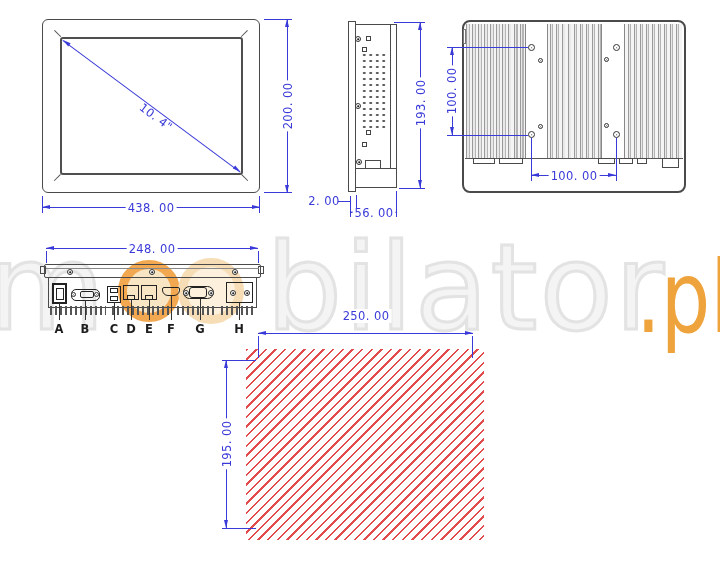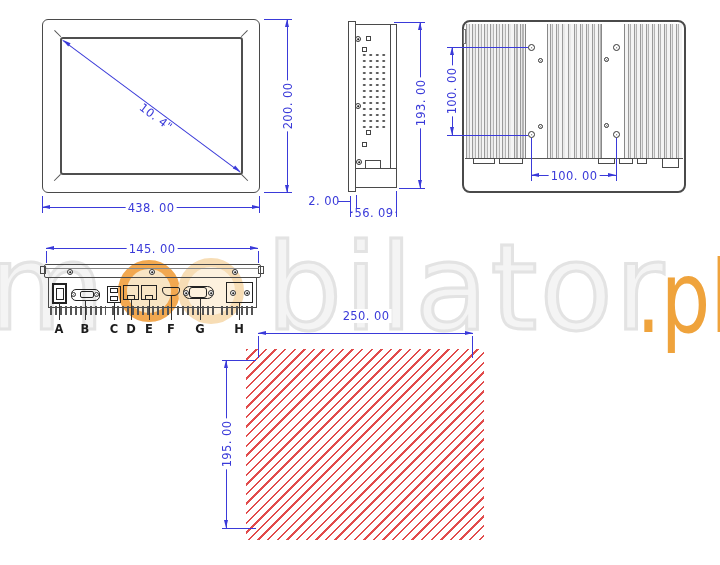--- a/index.html
+++ b/index.html
@@ -114,21 +114,21 @@
   <div class="screw" style="left:356px;top:159px;width:6px;height:6px;"></div>
 
   <div class="ext" style="left:394px;top:22px;width:31px;height:1px;"></div>
   <div class="ext" style="left:399px;top:188px;width:26px;height:1px;"></div>
   <div class="dimv" style="left:420px;top:22px;height:166px;"></div>
   <div class="lbl rot" style="left:421px;top:103px;">193. 00</div>
 
   <div class="ext" style="left:350px;top:196px;width:1px;height:21px;"></div>
   <div class="ext" style="left:396px;top:191px;width:1px;height:26px;"></div>
   <div class="dimh" style="left:350px;top:212px;width:47px;"></div>
-  <div class="lbl" style="left:374px;top:213px;">56. 09</div>
+  <div class="lbl" style="left:374px;top:213px;">56. 00</div>
 
   <div class="ext" style="left:356px;top:195px;width:1px;height:13px;"></div>
   <div class="ext" style="left:338px;top:201px;width:12px;height:1px;"></div>
   <div class="lbl nobg" style="left:324px;top:201px;">2. 00</div>
 </div>
 
 <div class="view">
   <div class="box" style="left:462px;top:20px;width:224px;height:173px;border-width:2px;border-radius:8px;"></div>
   <div class="fins" style="left:466px;top:24px;width:216px;height:134px;"></div>
   <div class="abs" style="left:525px;top:24px;width:21px;height:134px;background:#fff;border-left:1px solid #888;border-right:1px solid #888;"></div>
@@ -160,21 +160,21 @@
   <div class="ext" style="left:531px;top:138px;width:1px;height:43px;"></div>
   <div class="ext" style="left:616px;top:138px;width:1px;height:43px;"></div>
   <div class="dimh" style="left:531px;top:175px;width:85px;"></div>
   <div class="lbl" style="left:574px;top:176px;">100. 00</div>
 </div>
 
 <div class="view">
   <div class="ext" style="left:46px;top:251px;width:1px;height:12px;"></div>
   <div class="ext" style="left:258px;top:251px;width:1px;height:12px;"></div>
   <div class="dimh" style="left:46px;top:248px;width:212px;"></div>
-  <div class="lbl" style="left:152px;top:249px;">145. 00</div>
+  <div class="lbl" style="left:152px;top:249px;">248. 00</div>
 
   <div class="box" style="left:40px;top:266px;width:6px;height:8px;border-width:1px;"></div>
   <div class="box" style="left:258px;top:266px;width:6px;height:8px;border-width:1px;"></div>
   <div class="box" style="left:44px;top:264px;width:217px;height:14px;border-radius:2px;"></div>
   <div class="ln" style="left:46px;top:268px;width:213px;height:1px;background:#888;"></div>
   <div class="screw" style="left:67px;top:269px;width:6px;height:6px;"></div>
   <div class="screw" style="left:149px;top:269px;width:6px;height:6px;"></div>
   <div class="screw" style="left:232px;top:269px;width:6px;height:6px;"></div>
 
   <div class="box" style="left:48px;top:277px;width:209px;height:31px;"></div>

